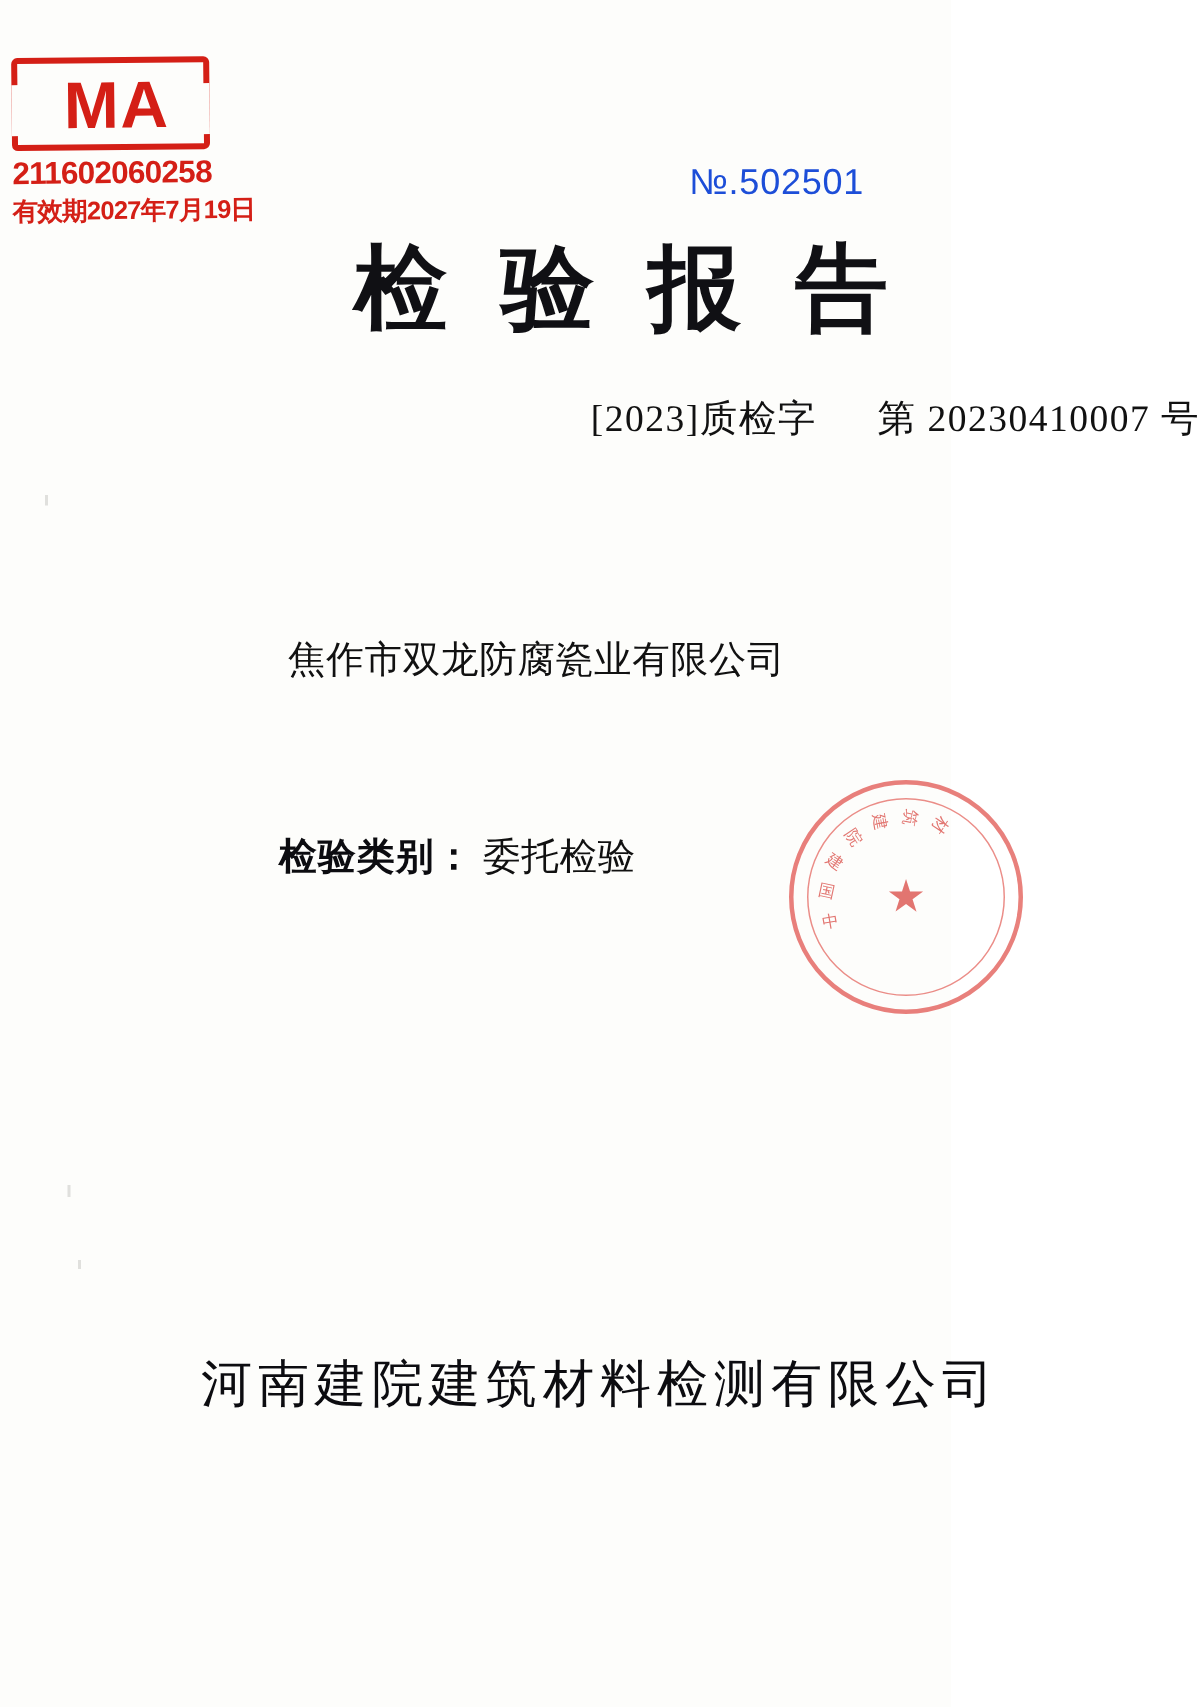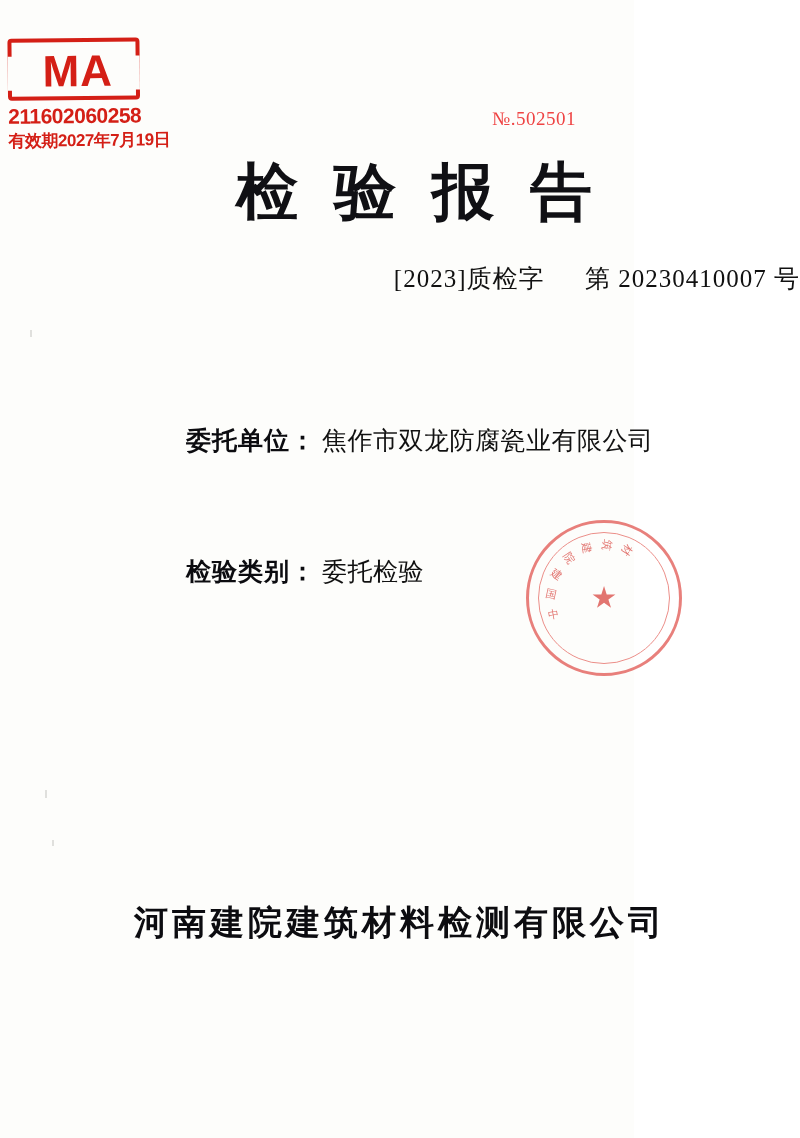--- a/index.html
+++ b/index.html
@@ -88,23 +88,23 @@
     letter-spacing: -0.5px;
     color: #d41f16;
     white-space: nowrap;
   }
 
   
   .serial-no {
     position: absolute;
     right: 58px;
     top: 108px;
-    font-family: Liberation Serif, serif;
-    font-size: 19px;
-    color: #ef4444;
+    font-family: Liberation Sans, sans-serif;
+    font-size: 24px;
+    color: #1d4ed8;
     letter-spacing: 0.5px;
   }
 
   
   .main-title {
     position: absolute;
     left: 0;
     top: 150px;
     width: 800px;
     text-align: center;
@@ -159,21 +159,21 @@
     color: #111;
   }
 
   
   .issuer {
     position: absolute;
     left: 0;
     top: 900px;
     width: 800px;
     text-align: center;
-    font-weight: bold;
+    font-weight: normal;
     font-size: 34px;
     letter-spacing: 4px;
     color: #0c0c10;
   }
 
   
   .seal {
     position: absolute;
     right: -48px;
     top: 520px;
@@ -241,21 +241,20 @@
   <div class="main-title">检验报告</div>
 
   <div class="sub-title">
     <span>[2023]质检字</span>
     <span class="gap"></span>
     <span>第 20230410007 号</span>
   </div>
 
   <div class="fields">
     <div class="field-row">
-      <span class="field-label">委托单位：</span>
       <span class="field-value">焦作市双龙防腐瓷业有限公司</span>
     </div>
     <div class="field-row">
       <span class="field-label">检验类别：</span>
       <span class="field-value">委托检验</span>
     </div>
   </div>
 
   <div class="issuer">河南建院建筑材料检测有限公司</div>
 

